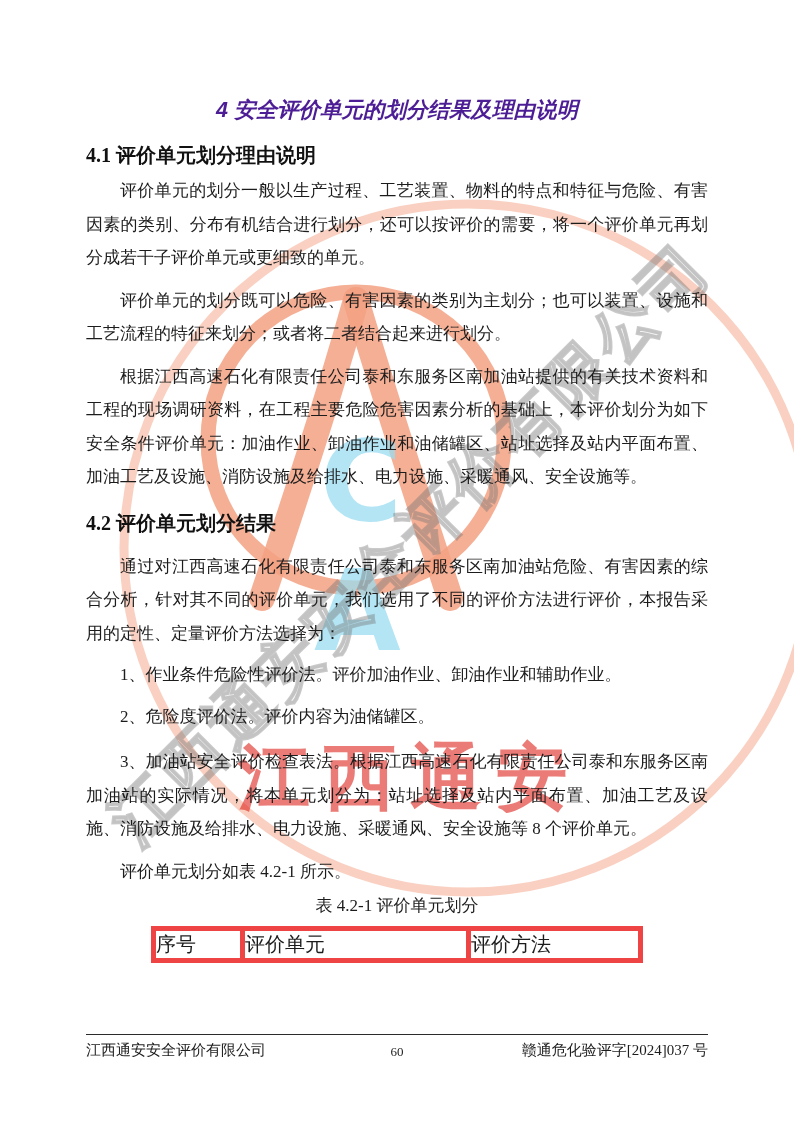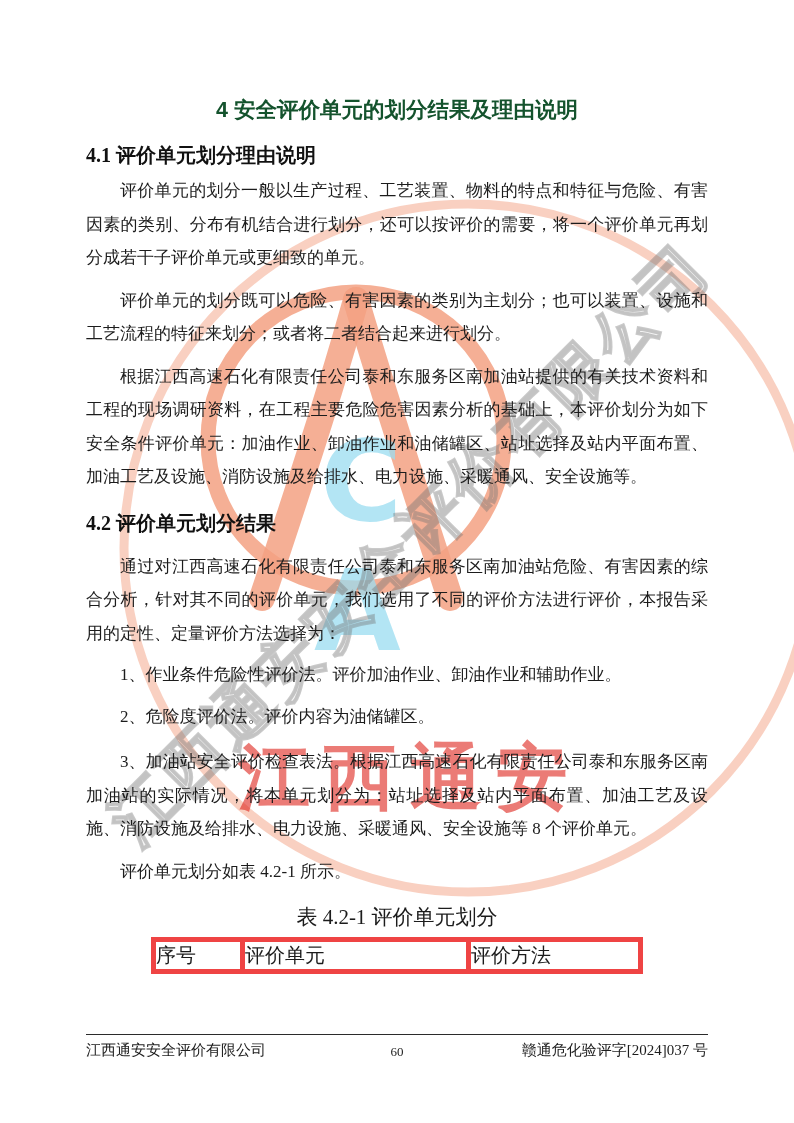--- a/index.html
+++ b/index.html
@@ -41,43 +41,44 @@
     border-bottom:1.6px solid #2b2b2b;
   }
   .content{
     position:absolute;top:96px;left:86px;right:86px;z-index:2;
   }
   .doc-title{
     margin:0 0 12px 0;
     text-align:center;
     font-family:"Liberation Sans", sans-serif;
     font-weight:700;font-size:21.5px;line-height:28px;
-    color:#14532d;
+    color:#4c1d95;
+    font-style:italic;
   }
   .sec-heading{
     margin:18px 0 0 0;
     font-weight:700;font-size:20px;line-height:26px;
     font-family:"Liberation Serif", serif;
     color:#111;
   }
   .sec-heading.second{margin-top:16px;}
   .para{
     margin:9px 0 0 0;
     font-size:17px;line-height:33.5px;
     text-align:justify;text-justify:inter-ideograph;
     text-indent:34px;
   }
   .para.first{margin-top:6px;}
   .para.p4{margin-top:14px;}
   .para.item{margin-top:8px;}
   .para.item3{margin-top:12px;}
   .table-caption{
-    margin:19px 0 0 0;
+    margin:8px 0 0 0;
     text-align:center;
-    font-size:21px;line-height:20px;
+    font-size:17px;line-height:20px;
   }
   table.unit-table{
     margin:10px auto 0 auto;
     width:472px;
     border-collapse:collapse;
     table-layout:fixed;
   }
   table.unit-table th{
     border:5px solid #ef4444;
     height:22px;

